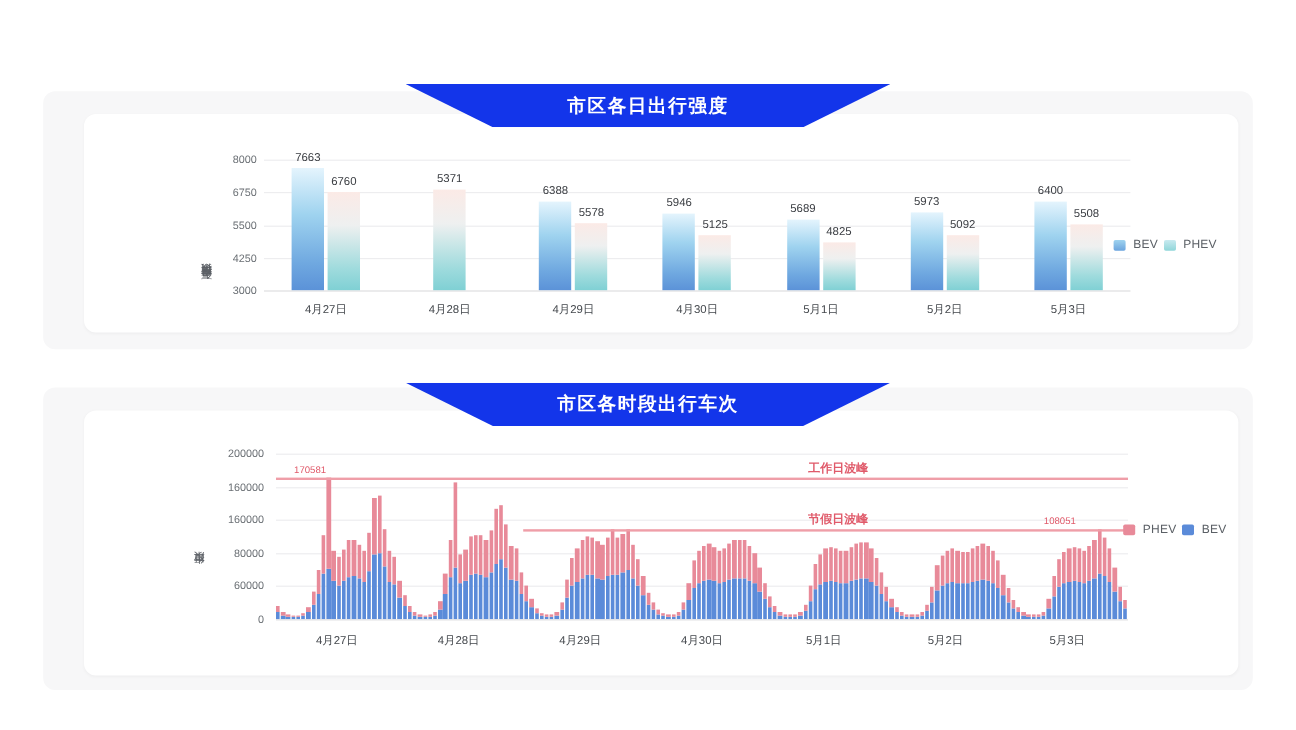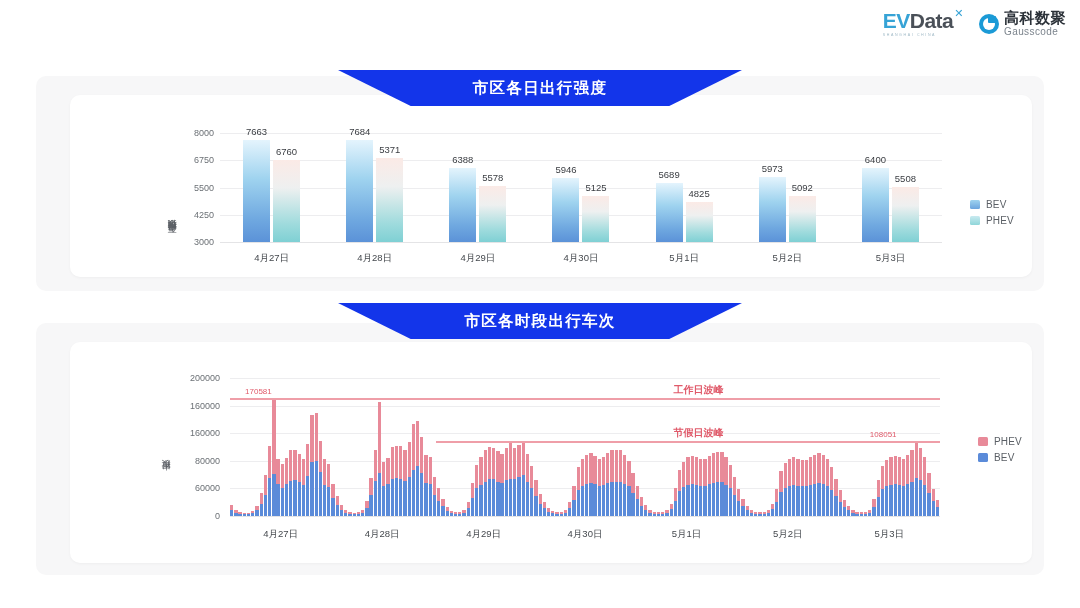--- a/index.html
+++ b/index.html
@@ -65,21 +65,21 @@
 
   
   .ribbon{
     position:absolute; left:50%; transform:translateX(-50%);
     width:404px; height:36px; background:#1335ea;
     display:flex; align-items:center; justify-content:center;
     clip-path:polygon(0 0, 100% 0, 82% 100%, 18% 100%);
     z-index:5;
   }
   .ribbon-1{ top:70px; }
-  .ribbon-2{ top:303px; }
+  .ribbon-2{ top:319px; }
   .ribbon span{
     color:#ffffff; font-size:15.5px; font-weight:700; letter-spacing:1.3px;
   }
 
   
   .chart{ position:absolute; inset:0; }
   .ylabel{
     position:absolute;
     writing-mode:vertical-rl; transform:rotate(180deg);
     font-size:9px; color:#5c6066; letter-spacing:0.6px;
@@ -107,21 +107,21 @@
   }
   .bar{ width:27px; position:relative; }
   .bar.bev{ background:linear-gradient(to bottom,#e4f4fd 0%,#9fd3ef 38%,#6fa8e0 78%,#5b92d8 100%); }
   .bar.phev{ background:linear-gradient(to bottom,#fbeae6 0%,#eef0f0 34%,#9fdbdd 78%,#7fd0d4 100%); }
   .bar .vlabel{
     position:absolute; bottom:100%; left:50%; transform:translateX(-50%);
     margin-bottom:3px; font-size:9.5px; color:#3a3d42; font-weight:400;
     white-space:nowrap;
   }
   .legend{
-    position:absolute; display:flex; flex-direction:column; gap:5px;
+    position:absolute; display:flex; flex-direction:row; gap:5px;
   }
   #chart1 .legend{ right:18px; top:104px; }
   .legend-row{ display:flex; align-items:center; gap:6px; }
   .swatch{ width:10px; height:9px; border-radius:1.5px; }
   .legend-row span.txt{ font-size:10px; color:#5b6066; letter-spacing:0.2px; }
 
   
   #chart2 .plot{ position:absolute; left:160px; right:92px; top:36px; height:138px; }
   #chart2 .ycol{ position:absolute; left:96px; width:54px; top:36px; height:138px; }
   #chart2 .ylabel{ left:90px; top:72px; height:64px; }
@@ -140,37 +140,20 @@
     position:absolute; transform:translateX(-50%);
     font-size:8px; color:#e05a6a; white-space:nowrap;
   }
   .axis-base{ position:absolute; left:0; right:0; height:1px; background:#e4e4e6; }
 </style>
 </head>
 <body>
 
 <div class="page">
 
-  <div class="header-logos">
-    <div class="logo-evdata">
-      <div class="wordmark">
-        <span class="ev">EV</span>
-          <span class="data">Data</span>
-          <span class="xmark">✕</span>
-      </div>
-      <div class="sub">SHANGHAI CHINA</div>
-    </div>
-    <div class="logo-gauss">
-      <div class="gauss-mark"></div>
-      <div class="gauss-text">
-        <div class="gauss-cn">高科数聚</div>
-        <div class="gauss-en">Gausscode</div>
-      </div>
-    </div>
-  </div>
 
   <div class="panel panel-1">
     <div class="card">
       <div class="chart" id="chart1">
         <div class="ylabel">每万辆出行车辆数</div>
         <div class="ycol" id="c1-yticks">
             <div class="ytick" style="top: 0px;">8000</div>
             <div class="ytick" style="top: 27.25px;">6750</div>
             <div class="ytick" style="top: 54.5px;">5500</div>
             <div class="ytick" style="top: 81.75px;">4250</div>
@@ -185,23 +168,20 @@
             <div class="group" style="left: 0%; width: 14.2857%;">
               <div class="bar bev" style="height: 101.653px;">
                 <div class="vlabel">7663</div>
               </div>
               <div class="bar phev" style="height: 81.968px;">
                 <div class="vlabel">6760</div>
               </div>
             </div>
             <div class="xtick" style="left: 7.14286%; top: 119px;">4月27日</div>
             <div class="group" style="left: 14.2857%; width: 14.2857%;">
-              <div class="bar bev" style="height: 102.111px;">
-                <div class="vlabel">7684</div>
-              </div>
               <div class="bar phev" style="height: 84.2788px;">
                 <div class="vlabel">5371</div>
               </div>
             </div>
             <div class="xtick" style="left: 21.4286%; top: 119px;">4月28日</div>
             <div class="group" style="left: 28.5714%; width: 14.2857%;">
               <div class="bar bev" style="height: 73.8584px;">
                 <div class="vlabel">6388</div>
               </div>
               <div class="bar phev" style="height: 56.2004px;">

